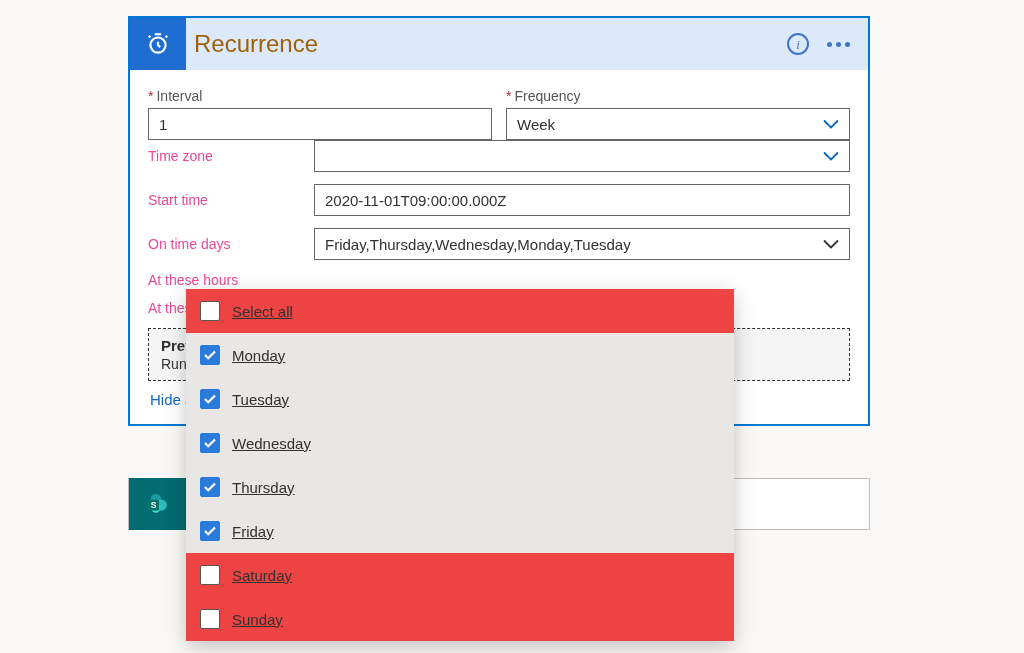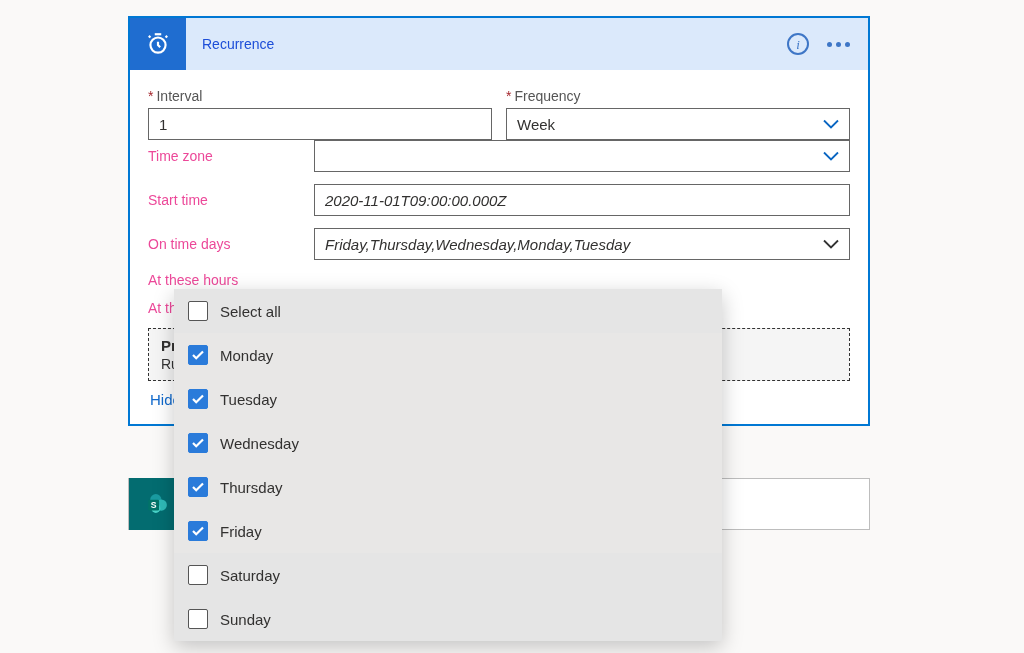--- a/index.html
+++ b/index.html
@@ -34,23 +34,23 @@
     background: #1f6dd0;
     width: 56px;
     height: 52px;
     display: inline-flex;
     align-items: center;
     justify-content: center;
     color: #fff;
   }
   .card-header .title-text {
     flex: 1;
-    padding-left: 16px;
-    font-size: 14px;
-    color: #1d4ed8;
+    padding-left: 8px;
+    font-size: 24px;
+    color: #a16207;
   }
   .hdr-actions {
     display: inline-flex;
     align-items: center;
     gap: 18px;
     padding-right: 18px;
   }
   .info-circle {
     width: 22px; height: 22px;
     border: 2px solid #3e76c6;
@@ -88,21 +88,21 @@
     position: relative;
   }
   .selectbox .chev {
     position: absolute; right: 10px; top: 50%; transform: translateY(-50%);
     color: #0a66c2;
   }
   svg.chev-svg { width: 16px; height: 10px; }
 
   .form-row { display: flex; align-items: center; margin-bottom: 12px; }
   .form-row .row-label { width: 166px; font-size: 14px; color: #ec4899; }
-  .form-row .row-ctrl { flex: 1; font-style: italic; }
+  .form-row .row-ctrl { flex: 1; }
 
   .preview-box {
     border: 1.5px dashed #333;
     background: #f5f5f5;
     padding: 8px 12px;
     margin-top: 8px;
   }
   .preview-box .pv-title { font-weight: 600; font-size: 15px; }
   .preview-box .pv-text { font-size: 14px; color: #333; margin-top: 2px; }
 
@@ -130,28 +130,29 @@
     display: inline-flex; align-items: center; justify-content: center;
     color: #fff;
   }
   .card2 .title2 {
     flex: 1; padding-left: 16px; font-size: 18px;
   }
 
   
   .dropdown {
     position: absolute;
-    left: 174px;
+    left: 186px;
     top: 289px;
     width: 548px;
-    background: #e5e5e5;
+    background: #ef4444;
     box-shadow: 0 6px 20px rgba(0,0,0,.22);
     z-index: 50;
     max-height: 355px;
     overflow: hidden;
+    text-decoration: underline;
   }
   .dd-row {
     display: flex; align-items: center;
     height: 44px;
     padding: 0 14px;
     gap: 12px;
     font-size: 15px;
     cursor: pointer;
   }
   .dd-row.selected { background: #e8e7e6; }

